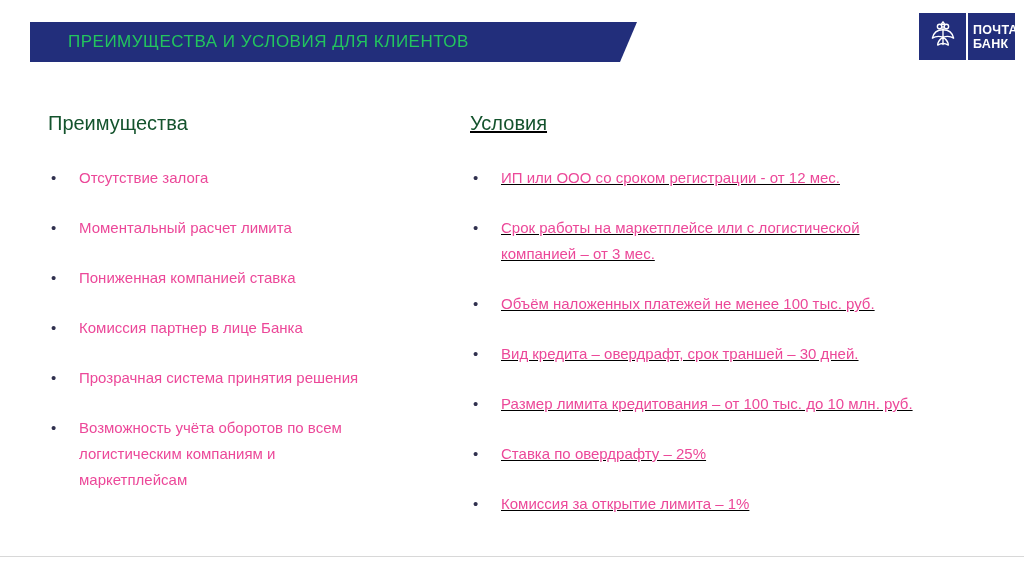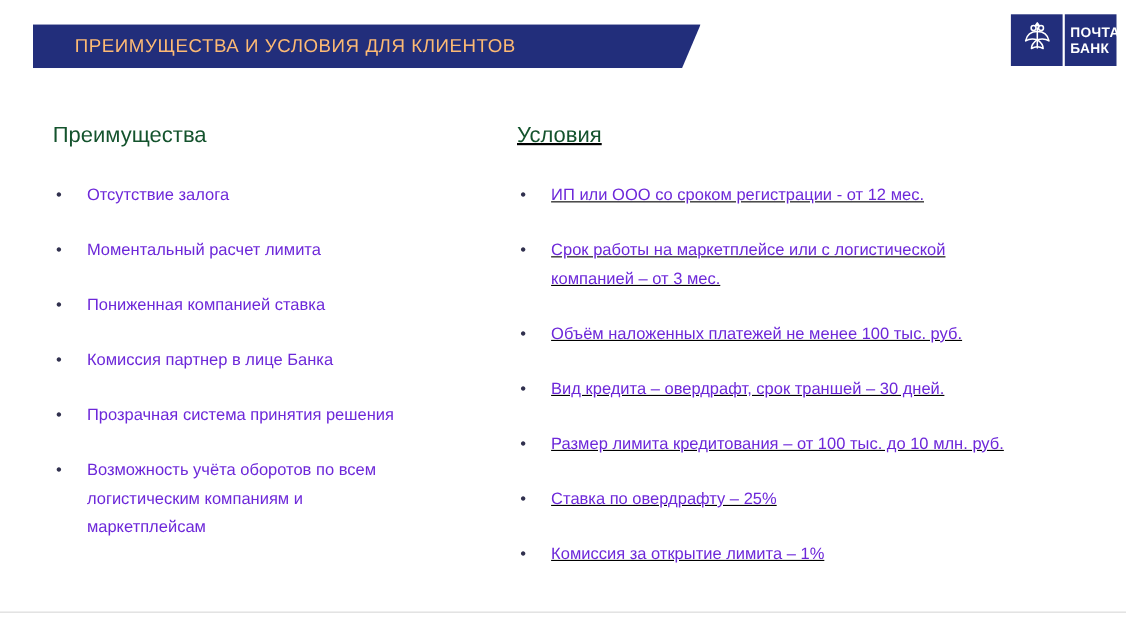--- a/index.html
+++ b/index.html
@@ -19,21 +19,21 @@
   .banner {
     position: absolute;
     left: 30px; top: 22px;
     width: 607px; height: 40px;
     background: #222e7b;
     clip-path: polygon(0 0, 100% 0, calc(100% - 17px) 100%, 0 100%);
     display: flex; align-items: center;
     padding-left: 38px;
   }
   .banner-title {
-    color: #fdba74;
+    color: #22c55e;
     font-size: 17px;
     letter-spacing: 0.5px;
     font-weight: 400;
     white-space: nowrap;
   }
 
   
   .logo { position: absolute; top: 13px; right: 9px; display: flex; gap: 2px; }
   .logo-box { width: 47px; height: 47px; background: #222e7b; }
   .logo-emblem { display: flex; align-items: center; justify-content: center; }
@@ -55,21 +55,21 @@
     font-weight: 400;
     margin-bottom: 30px;
   }
   .col ul { list-style: none; }
   .col li {
     position: relative;
     padding-left: 31px;
     margin-bottom: 24px;
     font-size: 15px;
     line-height: 26px;
-    color: #6d28d9;
+    color: #ec4899;
   }
   .col li::before {
     content: "\2022";
     position: absolute;
     left: 3px; top: 0;
     color: #30304e;
   }
 
   
   .footer-line {

